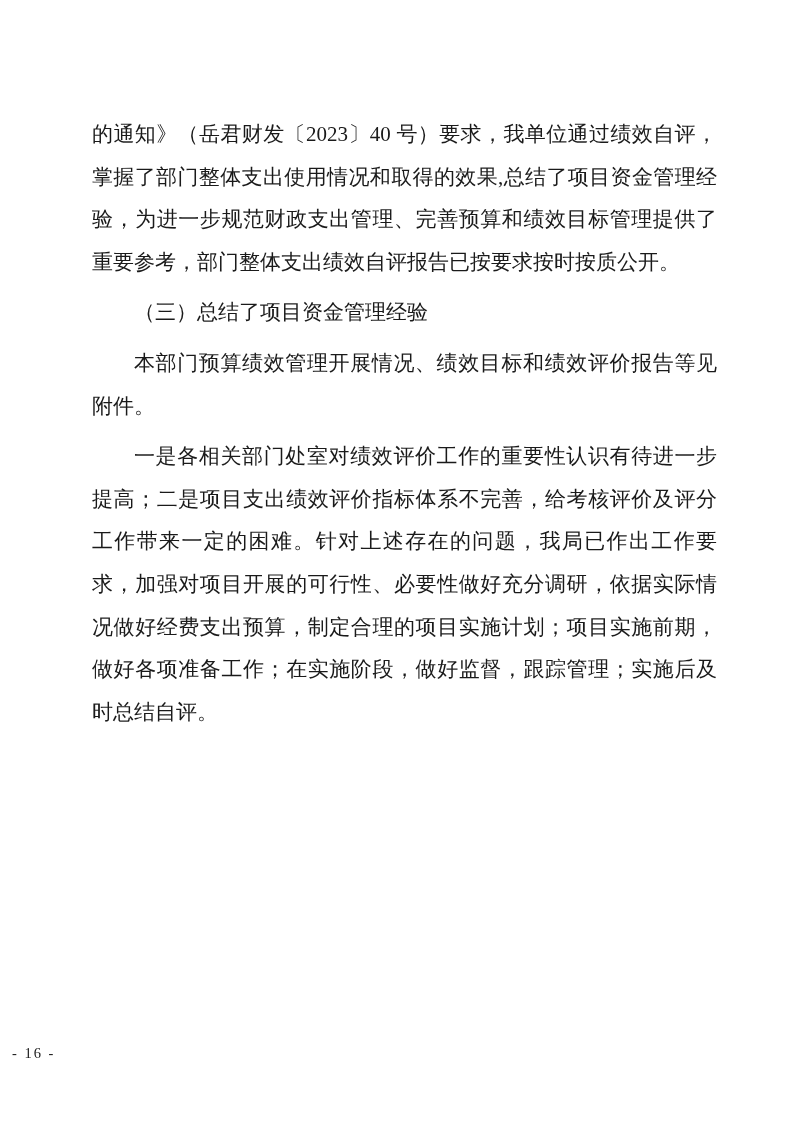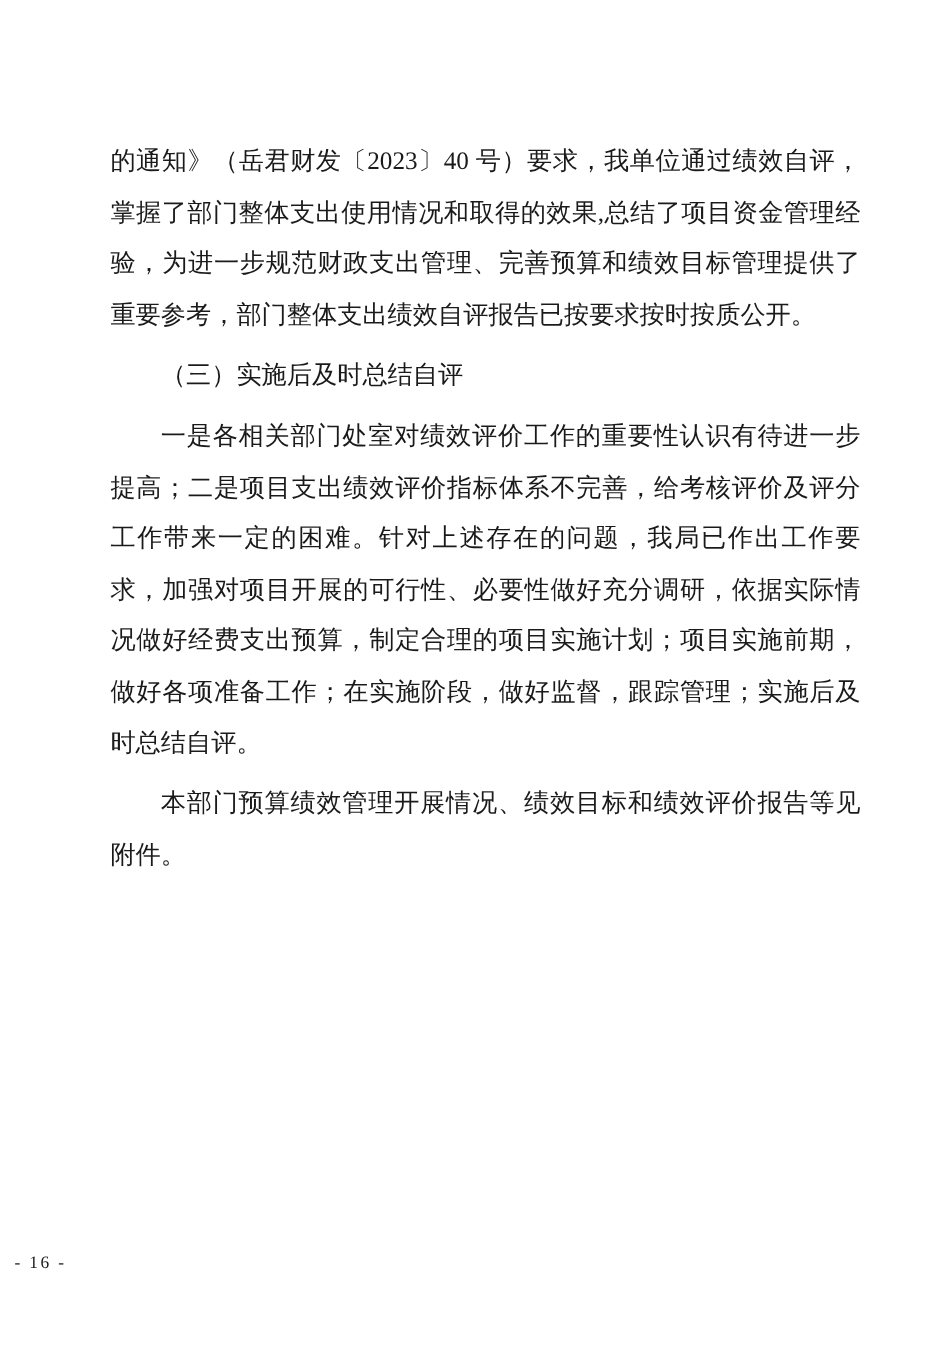--- a/index.html
+++ b/index.html
@@ -42,19 +42,19 @@
     letter-spacing: 2px;
     color: #1a1a1a;
   }
 </style>
 </head>
 <body>
 
 <div class="page">
   <div class="doc-body">
     <p>的通知》（岳君财发〔2023〕40 号）要求，我单位通过绩效自评，掌握了部门整体支出使用情况和取得的效果,总结了项目资金管理经验，为进一步规范财政支出管理、完善预算和绩效目标管理提供了重要参考，部门整体支出绩效自评报告已按要求按时按质公开。</p>
-    <p class="indent">（三）实施后及时总结自评</p>
+    <p class="indent">（三）总结了项目资金管理经验</p>
+    <p class="indent">本部门预算绩效管理开展情况、绩效目标和绩效评价报告等见附件。</p>
     <p class="indent">一是各相关部门处室对绩效评价工作的重要性认识有待进一步提高；二是项目支出绩效评价指标体系不完善，给考核评价及评分工作带来一定的困难。针对上述存在的问题，我局已作出工作要求，加强对项目开展的可行性、必要性做好充分调研，依据实际情况做好经费支出预算，制定合理的项目实施计划；项目实施前期，做好各项准备工作；在实施阶段，做好监督，跟踪管理；实施后及时总结自评。</p>
-    <p class="indent">本部门预算绩效管理开展情况、绩效目标和绩效评价报告等见附件。</p>
   </div>
 
   <div class="page-footer">- 16 -</div>
 </div>
 
 </body></html>

